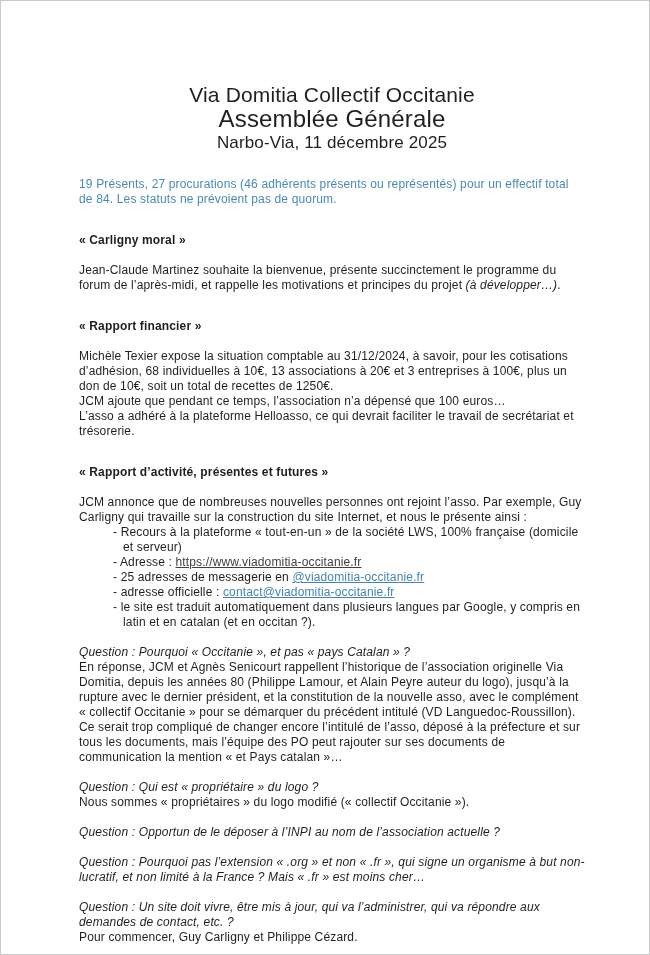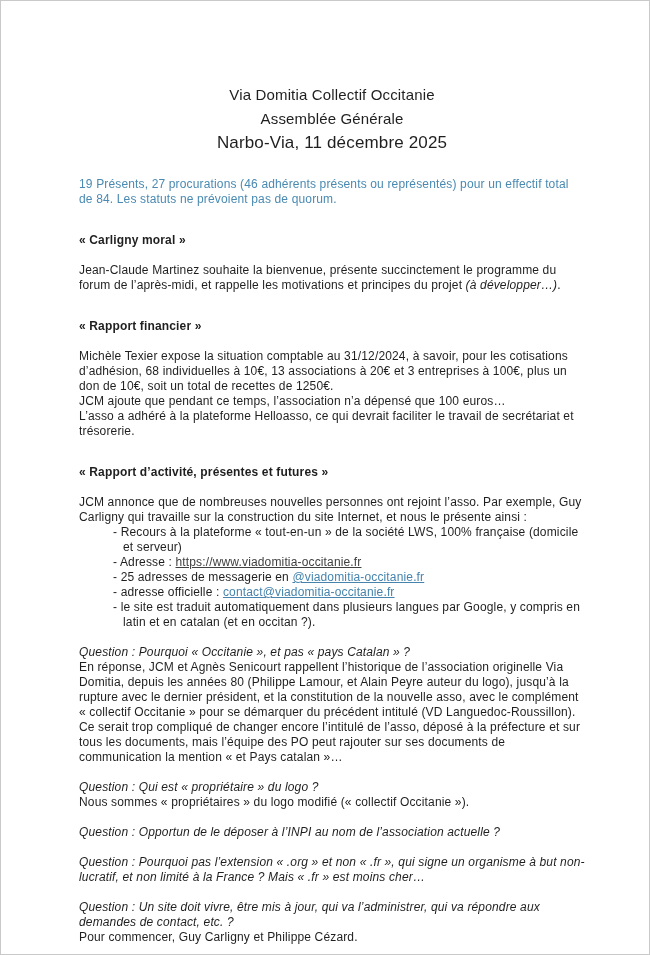--- a/index.html
+++ b/index.html
@@ -12,22 +12,22 @@
     border: 1px solid #c9c9c9;
     padding: 82px 64px 0 78px;
     font-family: "Liberation Sans", "DejaVu Sans", sans-serif;
     font-size: 12px;
     line-height: 15px;
     letter-spacing: 0.15px;
     color: #1f1f1f;
     overflow: hidden;
   }
   .doc-header { text-align: center; }
-  .doc-title   { font-size: 15px; line-height: 24px; font-weight: 400; margin: 0; }
-  .doc-subtitle{ font-size: 15px; line-height: 22px; font-weight: 400; margin: 1px 0 0 0; }
+  .doc-title   { font-size: 21px; line-height: 24px; font-weight: 400; margin: 0; }
+  .doc-subtitle{ font-size: 24px; line-height: 22px; font-weight: 400; margin: 1px 0 0 0; }
   .doc-date    { font-size: 17px; line-height: 21px; font-weight: 400; margin: 2px 0 0 0; }
   .attendance  { margin-top: 24px; }
   .block       { margin-top: 15px; }
   .heading     { font-weight: bold; margin-top: 26px; }
   .line        { margin: 0; }
   .italic      { font-style: italic; text-align: center; }
   .bullets     { margin-top: 0; }
   .bullet      { margin-left: 34px; padding-left: 10px; text-indent: -10px; }
   a.doclink, .doclink {
     text-decoration: underline;

